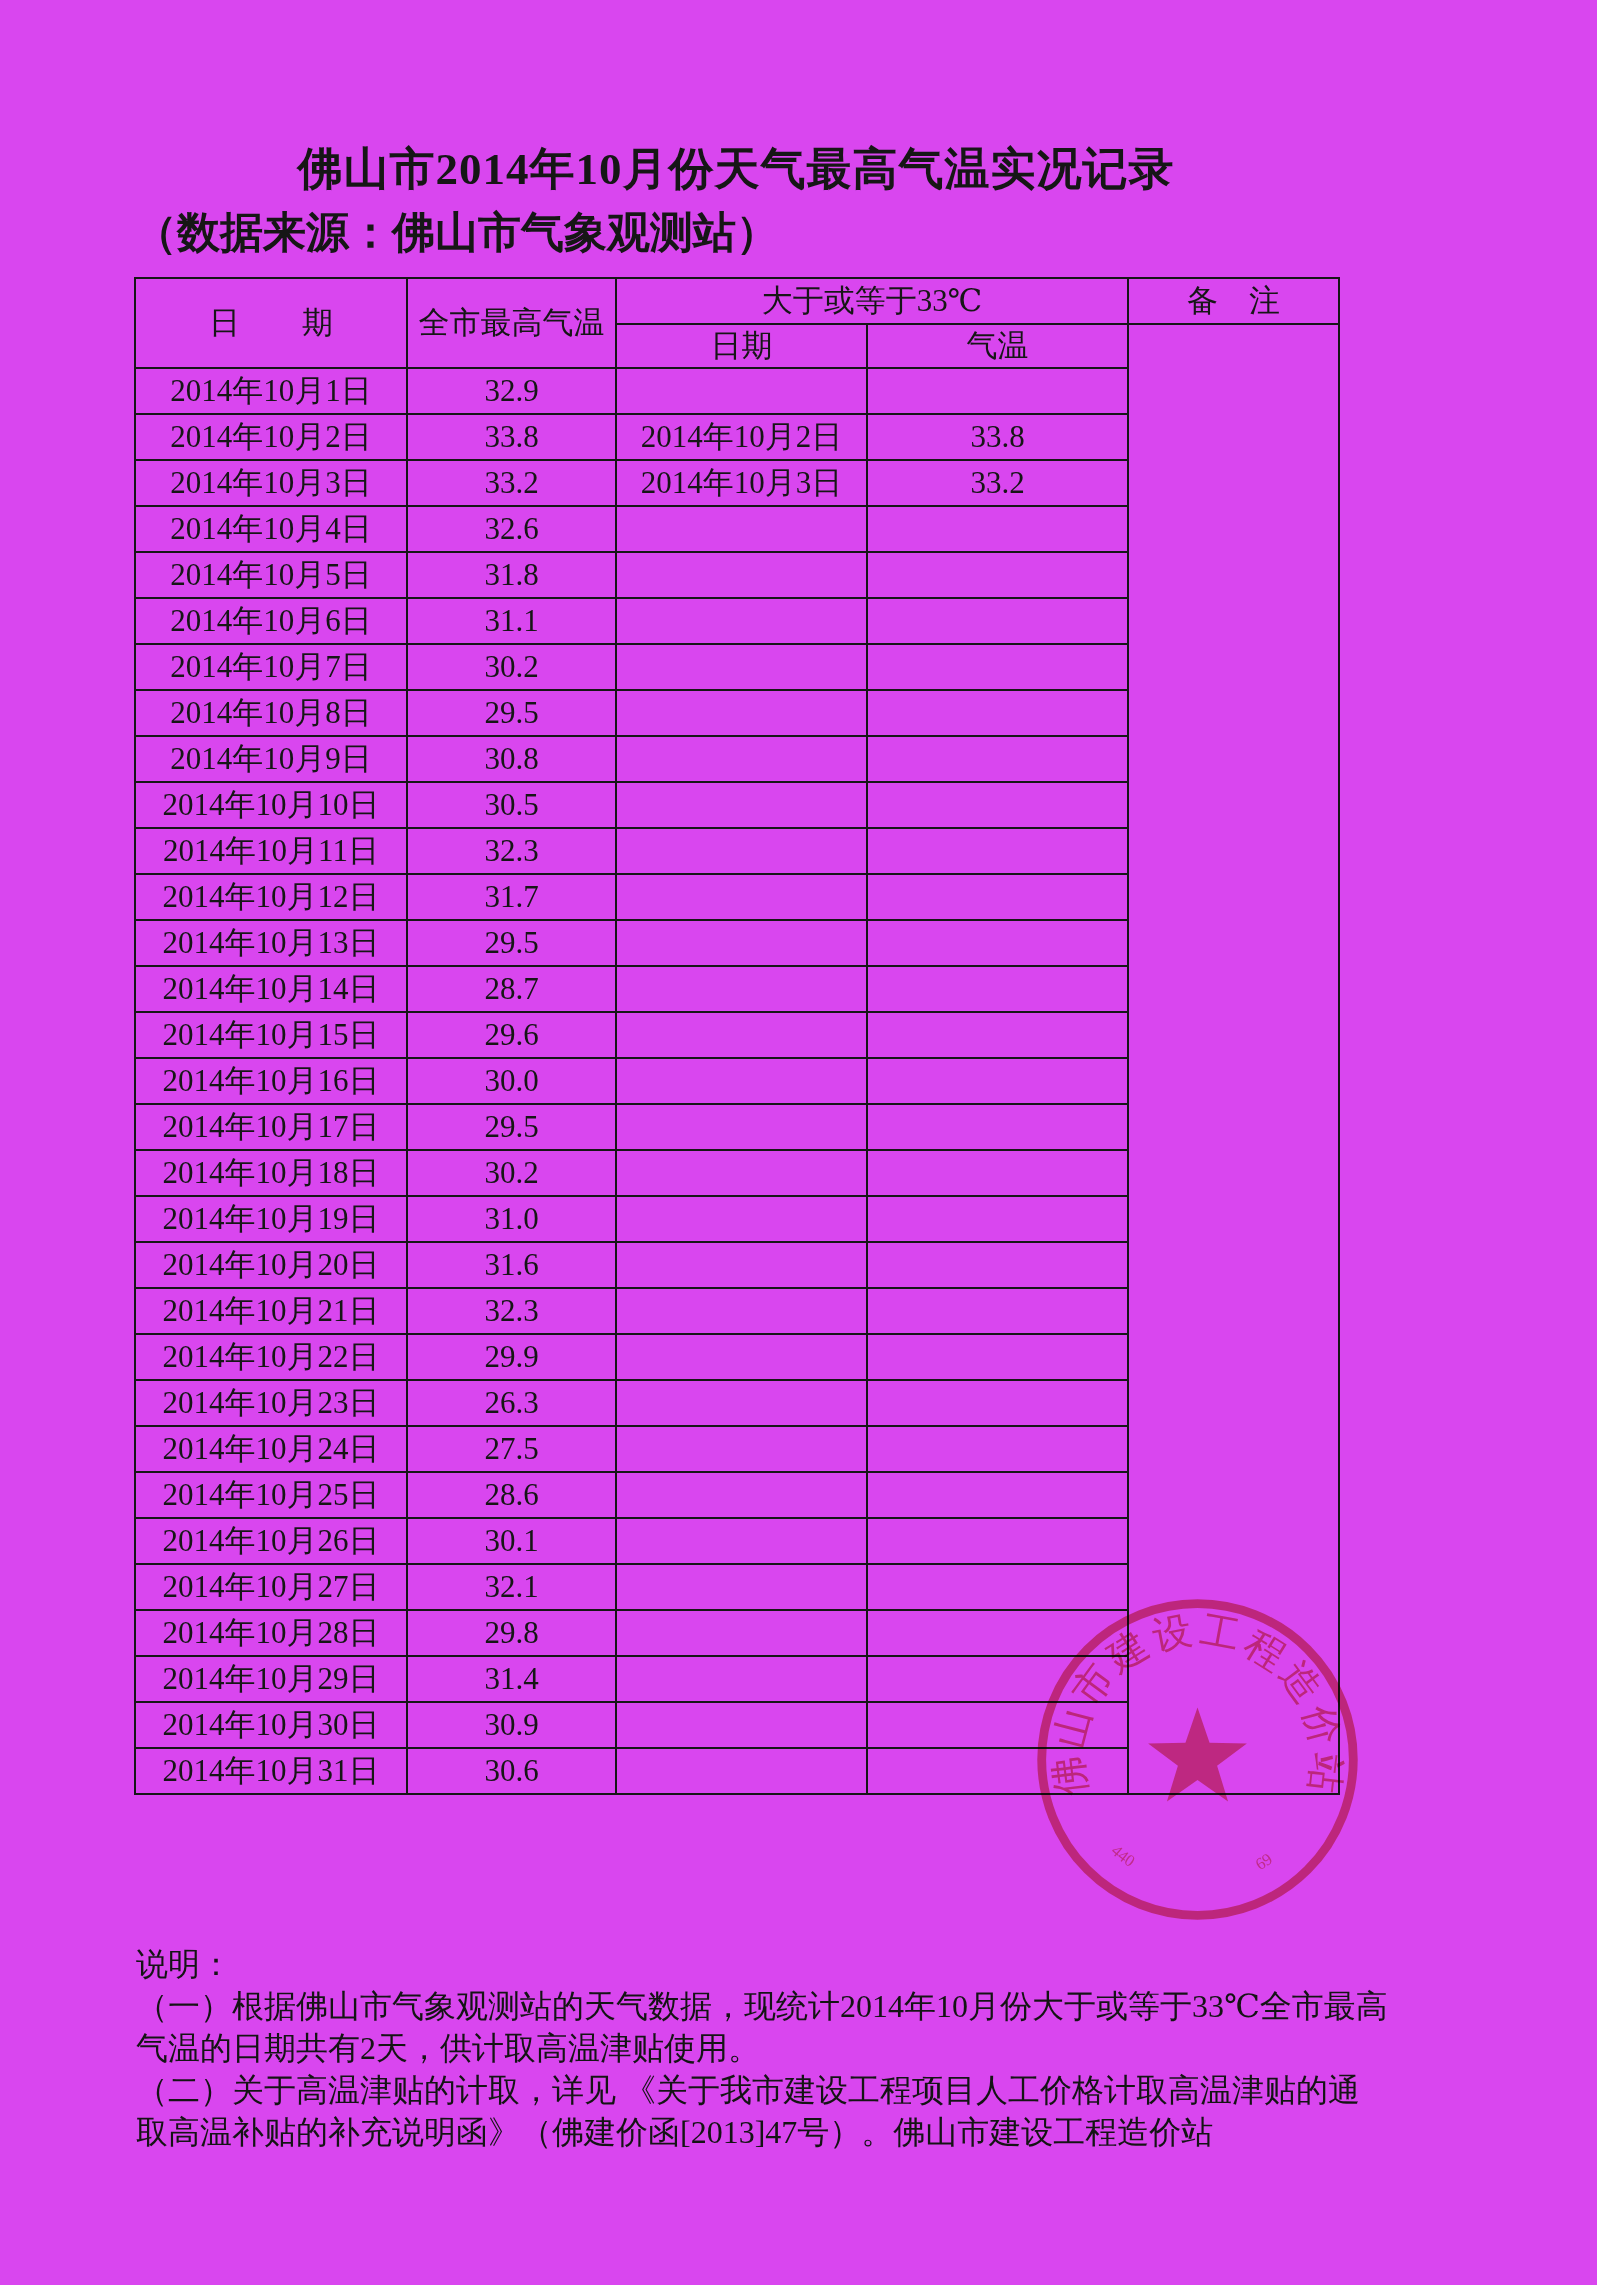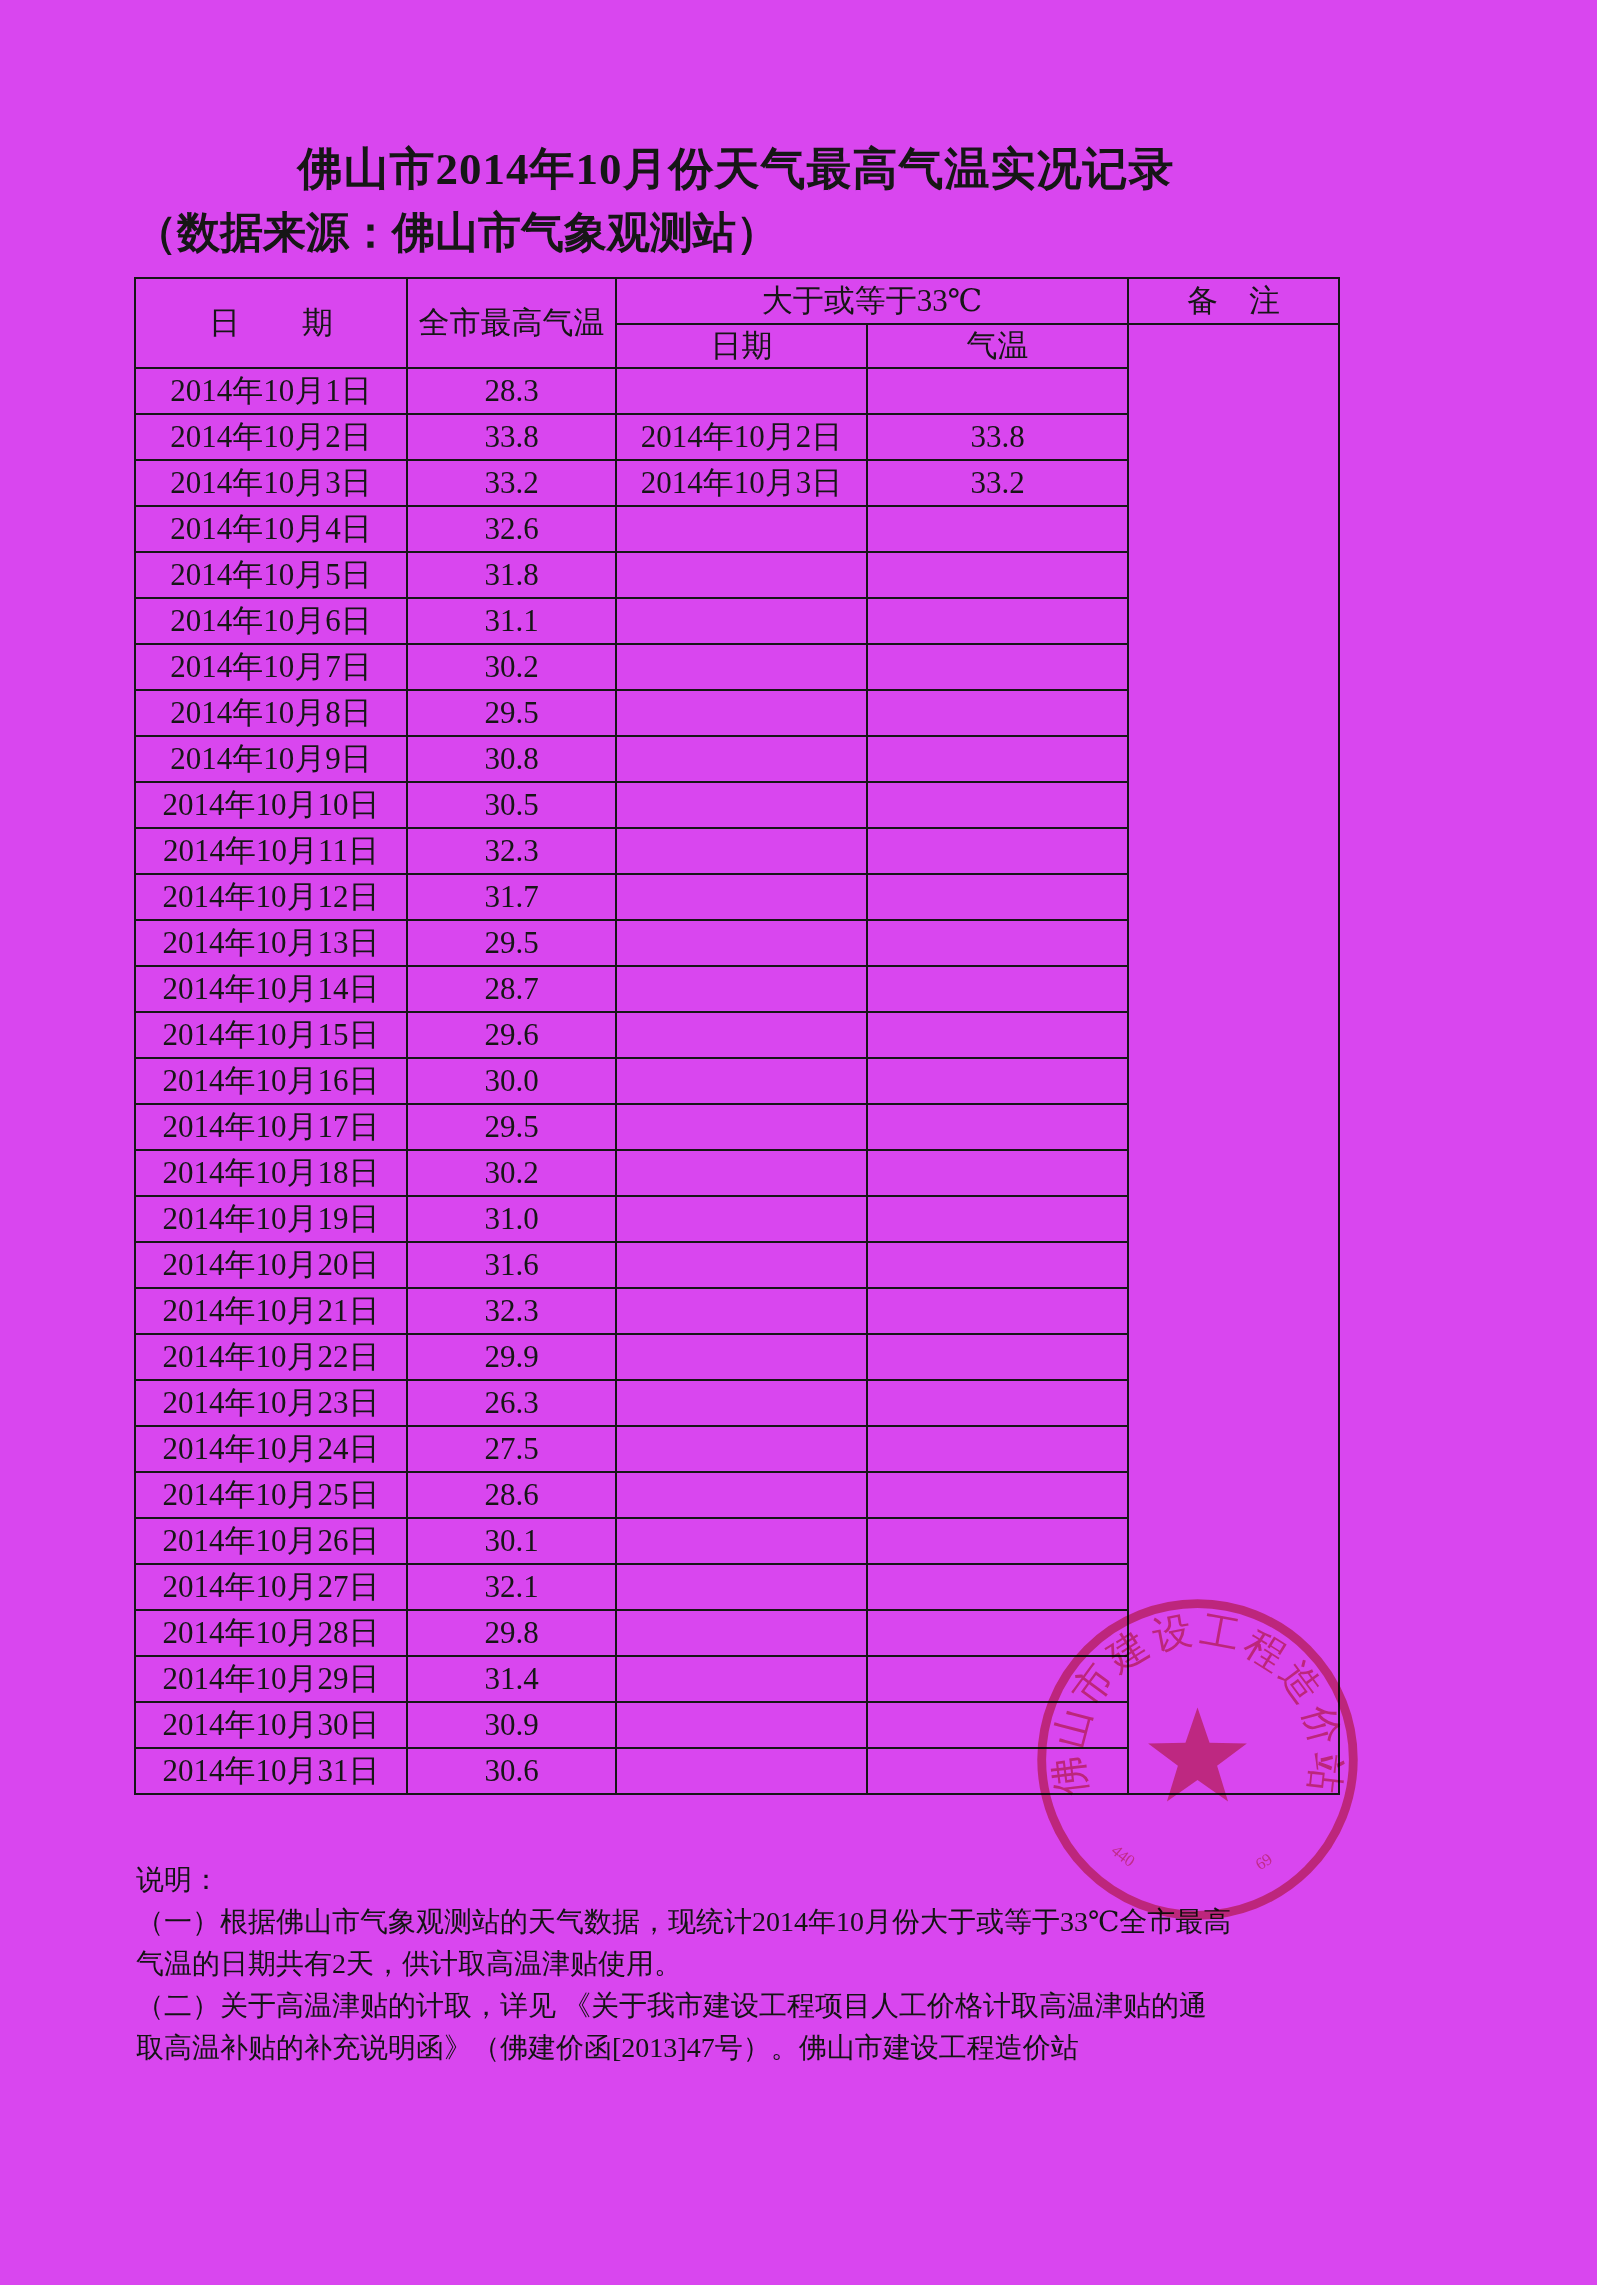--- a/index.html
+++ b/index.html
@@ -24,22 +24,22 @@
   }
   table.weather td,table.weather th{
     border:2px solid #161616;padding:0;margin:0;
     text-align:center;vertical-align:middle;
     font-size:31px;font-weight:400;white-space:nowrap;overflow:hidden;
   }
   tr.hrow1{height:46px;}
   tr.hrow2{height:33px;padding-left:41px;}
   tr.drow{height:46px;}
   .notes{
-    position:absolute;left:136px;top:1859px;width:1188px;
-    font-size:28px;line-height:42px;color:#141414;
+    position:absolute;left:136px;top:1943px;width:1188px;
+    font-size:32px;line-height:42px;color:#141414;
   }
   .note-line{white-space:nowrap;}
   .note-last{display:flex;white-space:nowrap;}
   .seal{
     position:absolute;left:1027px;top:1589px;width:341px;height:341px;
     mix-blend-mode:multiply;opacity:0.85;pointer-events:none;
   }
 </style>
 </head>
 <body>
@@ -64,21 +64,21 @@
         <th colspan="2">大于或等于33℃</th>
         <th>备　注</th>
       </tr>
       <tr class="hrow2">
         <th>日期</th>
         <th>气温</th>
         <td rowspan="32"></td>
       </tr>
       <tr class="drow">
         <td>2014年10月1日</td>
-        <td>28.3</td>
+        <td>32.9</td>
         <td></td>
         <td></td>
       </tr>
         <tr class="drow">
         <td>2014年10月2日</td>
         <td>33.8</td>
         <td>2014年10月2日</td>
         <td>33.8</td>
       </tr>
         <tr class="drow">

